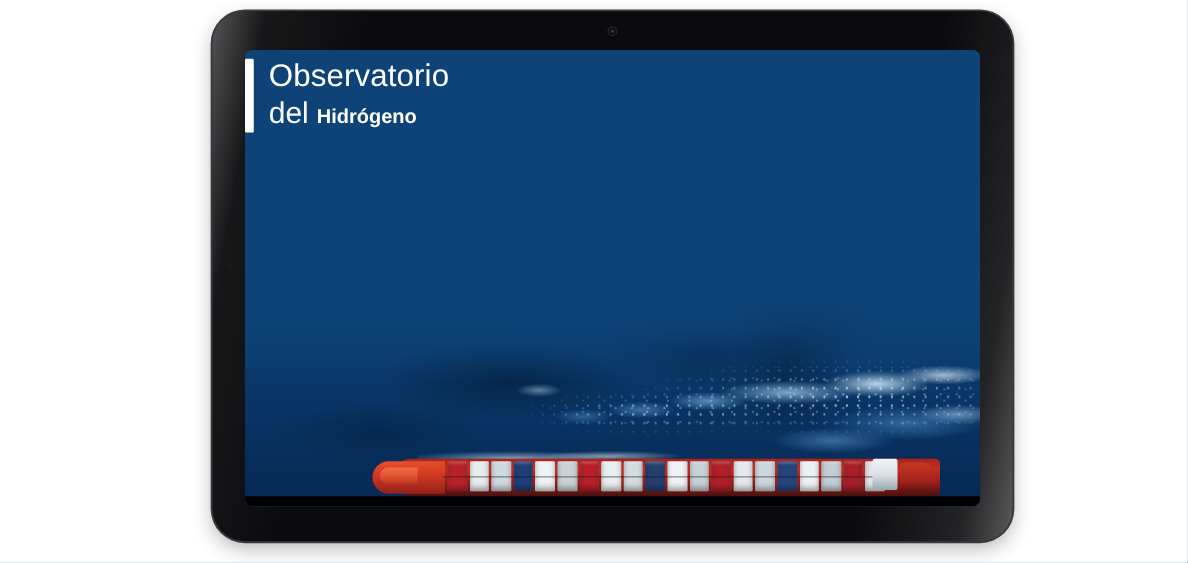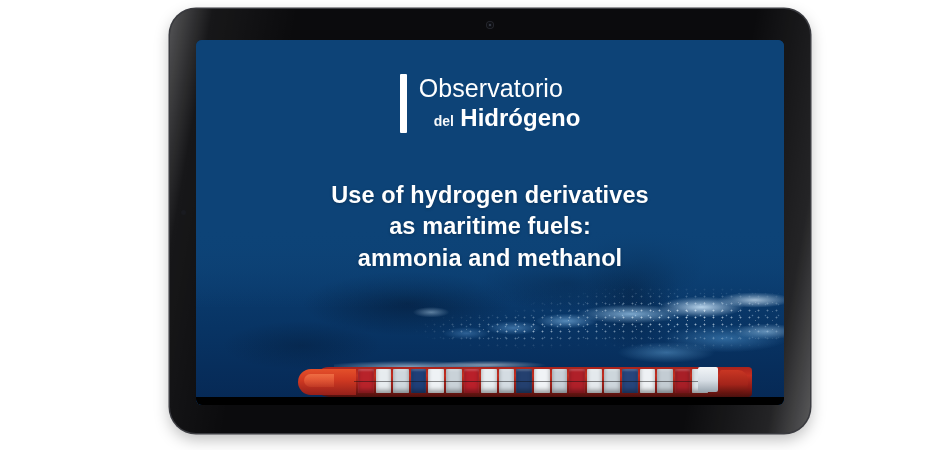--- a/index.html
+++ b/index.html
@@ -252,23 +252,22 @@
     position: absolute;
     left: 0; right: 0; bottom: 0;
     height: 8px;
     background: #000;
   }
 
   
   #logo {
     position: absolute;
     left: 0; right: 0;
-    top: 34px;
+    top: 7px;
     display: flex;
-    justify-content: center;
   }
   #logo-inner {
     display: flex;
     align-items: stretch;
     gap: 12px;
   }
   #logo-bar {
     width: 7px;
     background: #ffffff;
     border-radius: 1px;
@@ -285,28 +284,27 @@
     line-height: 1.12;
     letter-spacing: 0.1px;
   }
   .logo-line-3 {
     font-size: 23px;
     line-height: 1.2;
     margin-top: 2px;
     white-space: nowrap;
   }
   .logo-del {
-    font-weight: 700;
-    font-size: 14px;
+    font-weight: 400;
+    font-size: 24px;
     opacity: 0.97;
-    margin-left: 15px;
   }
   .logo-hidrogeno {
     font-weight: 700;
-    font-size: 24px;
+    font-size: 16px;
   }
 
   
   #deck-title {
     position: absolute;
     left: 0; right: 0;
     top: 140px;
     text-align: center;
     color: #ffffff;
     font-weight: 700;
@@ -375,19 +373,14 @@
         <div id="logo-text">
           <span class="logo-line-1">Observatorio</span>
           <span class="logo-line-3">
             <span class="logo-del">del</span>
             <span class="logo-hidrogeno">Hidrógeno</span>
           </span>
         </div>
       </div>
     </div>
 
-    <div id="deck-title">
-      <span class="tline">Use of hydrogen derivatives</span>
-      <span class="tline">as maritime fuels:</span>
-      <span class="tline">ammonia and methanol</span>
-    </div>
   </div>
 </div>
 
 </body></html>

